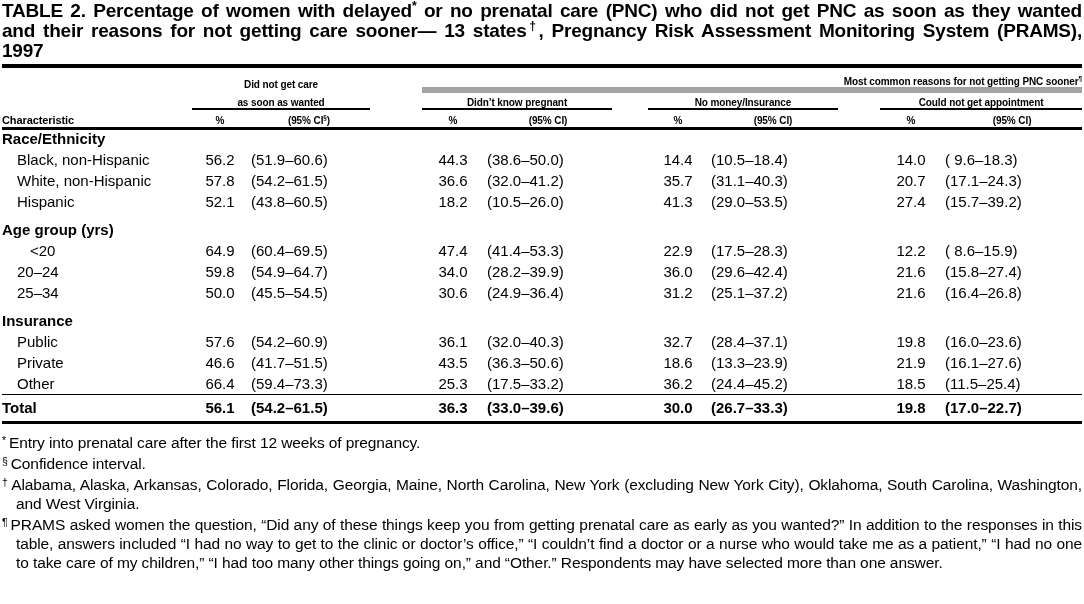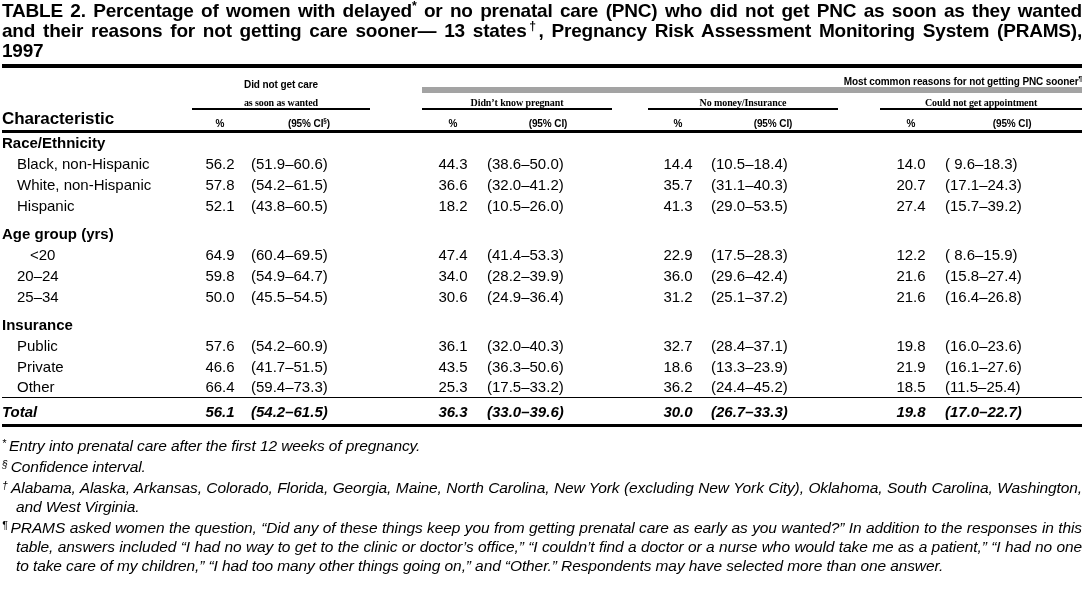--- a/index.html
+++ b/index.html
@@ -23,37 +23,37 @@
   
   table.data { border-collapse: collapse; table-layout: fixed; width: 1080px; margin-top: 2px; }
   table.data thead { border-bottom: 3px solid #000; }
   thead th { font-weight: bold; padding: 0; font-size: 10px; letter-spacing: -0.1px; }
   .hrow-a { height: 20px; }
   .hrow-b { height: 19px; }
   .hrow-c { height: 19px; }
   .g1top     { text-align: center; vertical-align: bottom; }
   .span-head { text-align: right; vertical-align: bottom; border-bottom: 6px solid #a3a3a3; }
   .grp       { text-align: center; vertical-align: bottom; }
-  .u         { border-bottom: 2px solid #000; font-family: Liberation Serif, serif; }
+  .u         { border-bottom: 2px solid #000; }
   .pct-h     { text-align: center; vertical-align: bottom; padding-bottom: 1px; }
   .ci-h      { text-align: center; vertical-align: bottom; padding-bottom: 1px; }
-  .char-h    { text-align: left;   vertical-align: bottom; padding-bottom: 1px; font-size: 17px; }
+  .char-h    { text-align: left;   vertical-align: bottom; padding-bottom: 1px; font-size: 11px; }
 
   tbody td { font-size: 15px; padding: 0; height: 21px; vertical-align: middle; }
   .section-row td { font-weight: bold; height: 21px; vertical-align: bottom; padding-bottom: 2px; }
   tbody.gapped .section-row td { height: 28px; }
   .rowlabel { padding-left: 15px; white-space: nowrap; }
   .rowlabel.deep  { padding-left: 28px; }
   .rowlabel.deep2 { padding-left: 24px; }
   .pct { text-align: center; white-space: pre; }
   .ci  { text-align: left; padding-left: 3px; white-space: pre; }
-  tbody.total-sec td { border-top: 1.5px solid #000; border-bottom: 3px solid #000; font-weight: bold; height: 28px; font-style: italic; }
+  tbody.total-sec td { border-top: 1.5px solid #000; border-bottom: 3px solid #000; font-weight: bold; height: 28px; }
 
   
-  .footnotes { width: 1080px; margin-top: 7px; font-size: 15.5px; line-height: 19px; letter-spacing: -0.1px; text-align: justify; font-style: italic; }
+  .footnotes { width: 1080px; margin-top: 7px; font-size: 15.5px; line-height: 19px; letter-spacing: -0.1px; text-align: justify; }
   .footnote { padding-left: 14px; text-indent: -14px; }
   .fn-mark { font-size: 10.5px; vertical-align: 4px; margin-right: 3px; }
 </style>
 </head>
 <body>
 
 <div class="page">
 
   <div class="title-block">
     <div class="title-line"><span>TABLE 2. Percentage of women with delayed</span><sup>*</sup><span> or no prenatal care (PNC) who did not get PNC as soon as they wanted</span></div>

